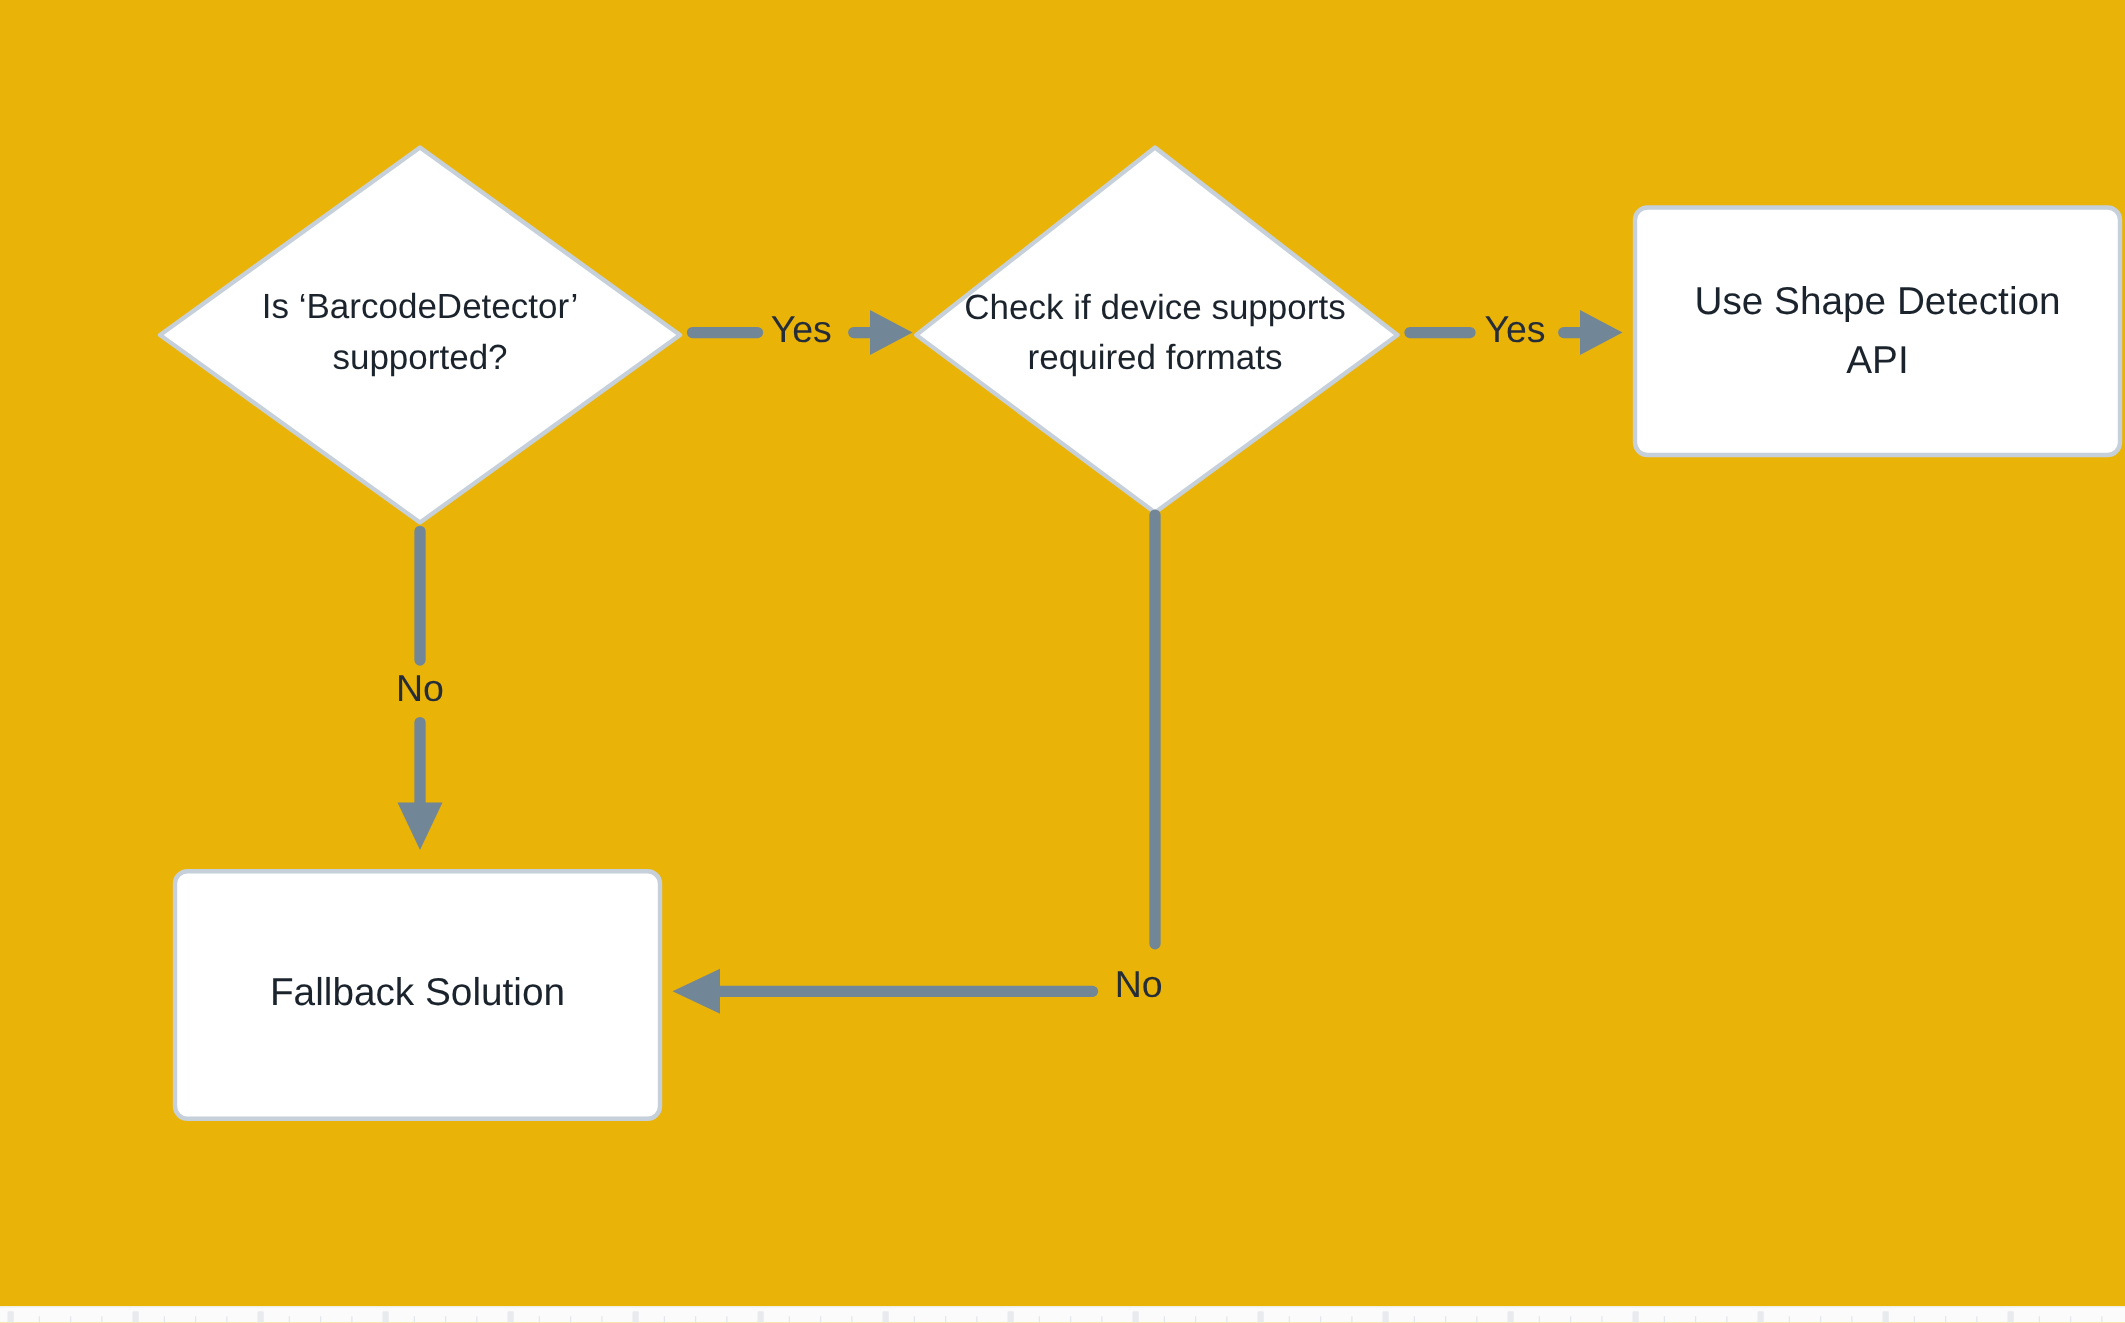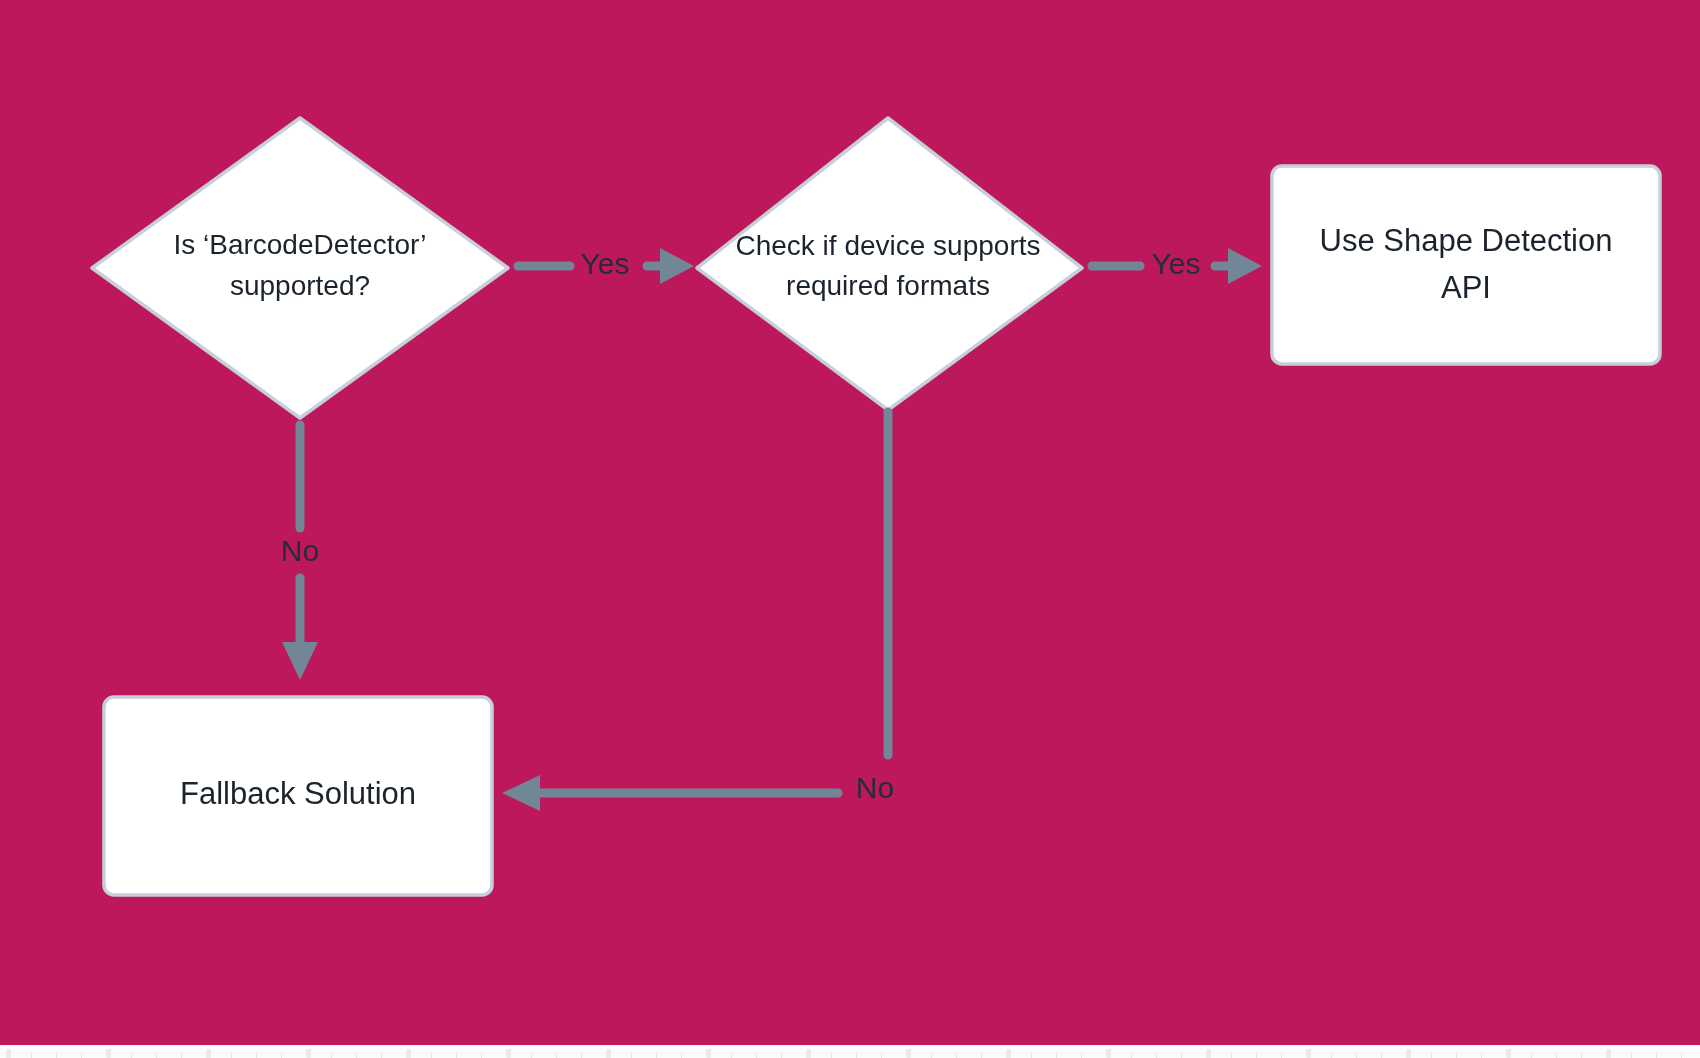--- a/index.html
+++ b/index.html
@@ -10,21 +10,22 @@
   body {
     width: 1700px;
     height: 1058px;
     font-family: "Liberation Sans", "DejaVu Sans", sans-serif;
     overflow: hidden;
     position: relative;
   }
   #canvas-root {
     position: absolute;
     inset: 0;
-    background: #be185d;
+    background: #eab308;
+    padding-left: 36px;
   }
   svg.flow {
     display: block;
     width: 1700px;
     height: 1058px;
   }
   .node-shape {
     fill: #ffffff;
     stroke: #c6d0da;
     stroke-width: 3.5;

